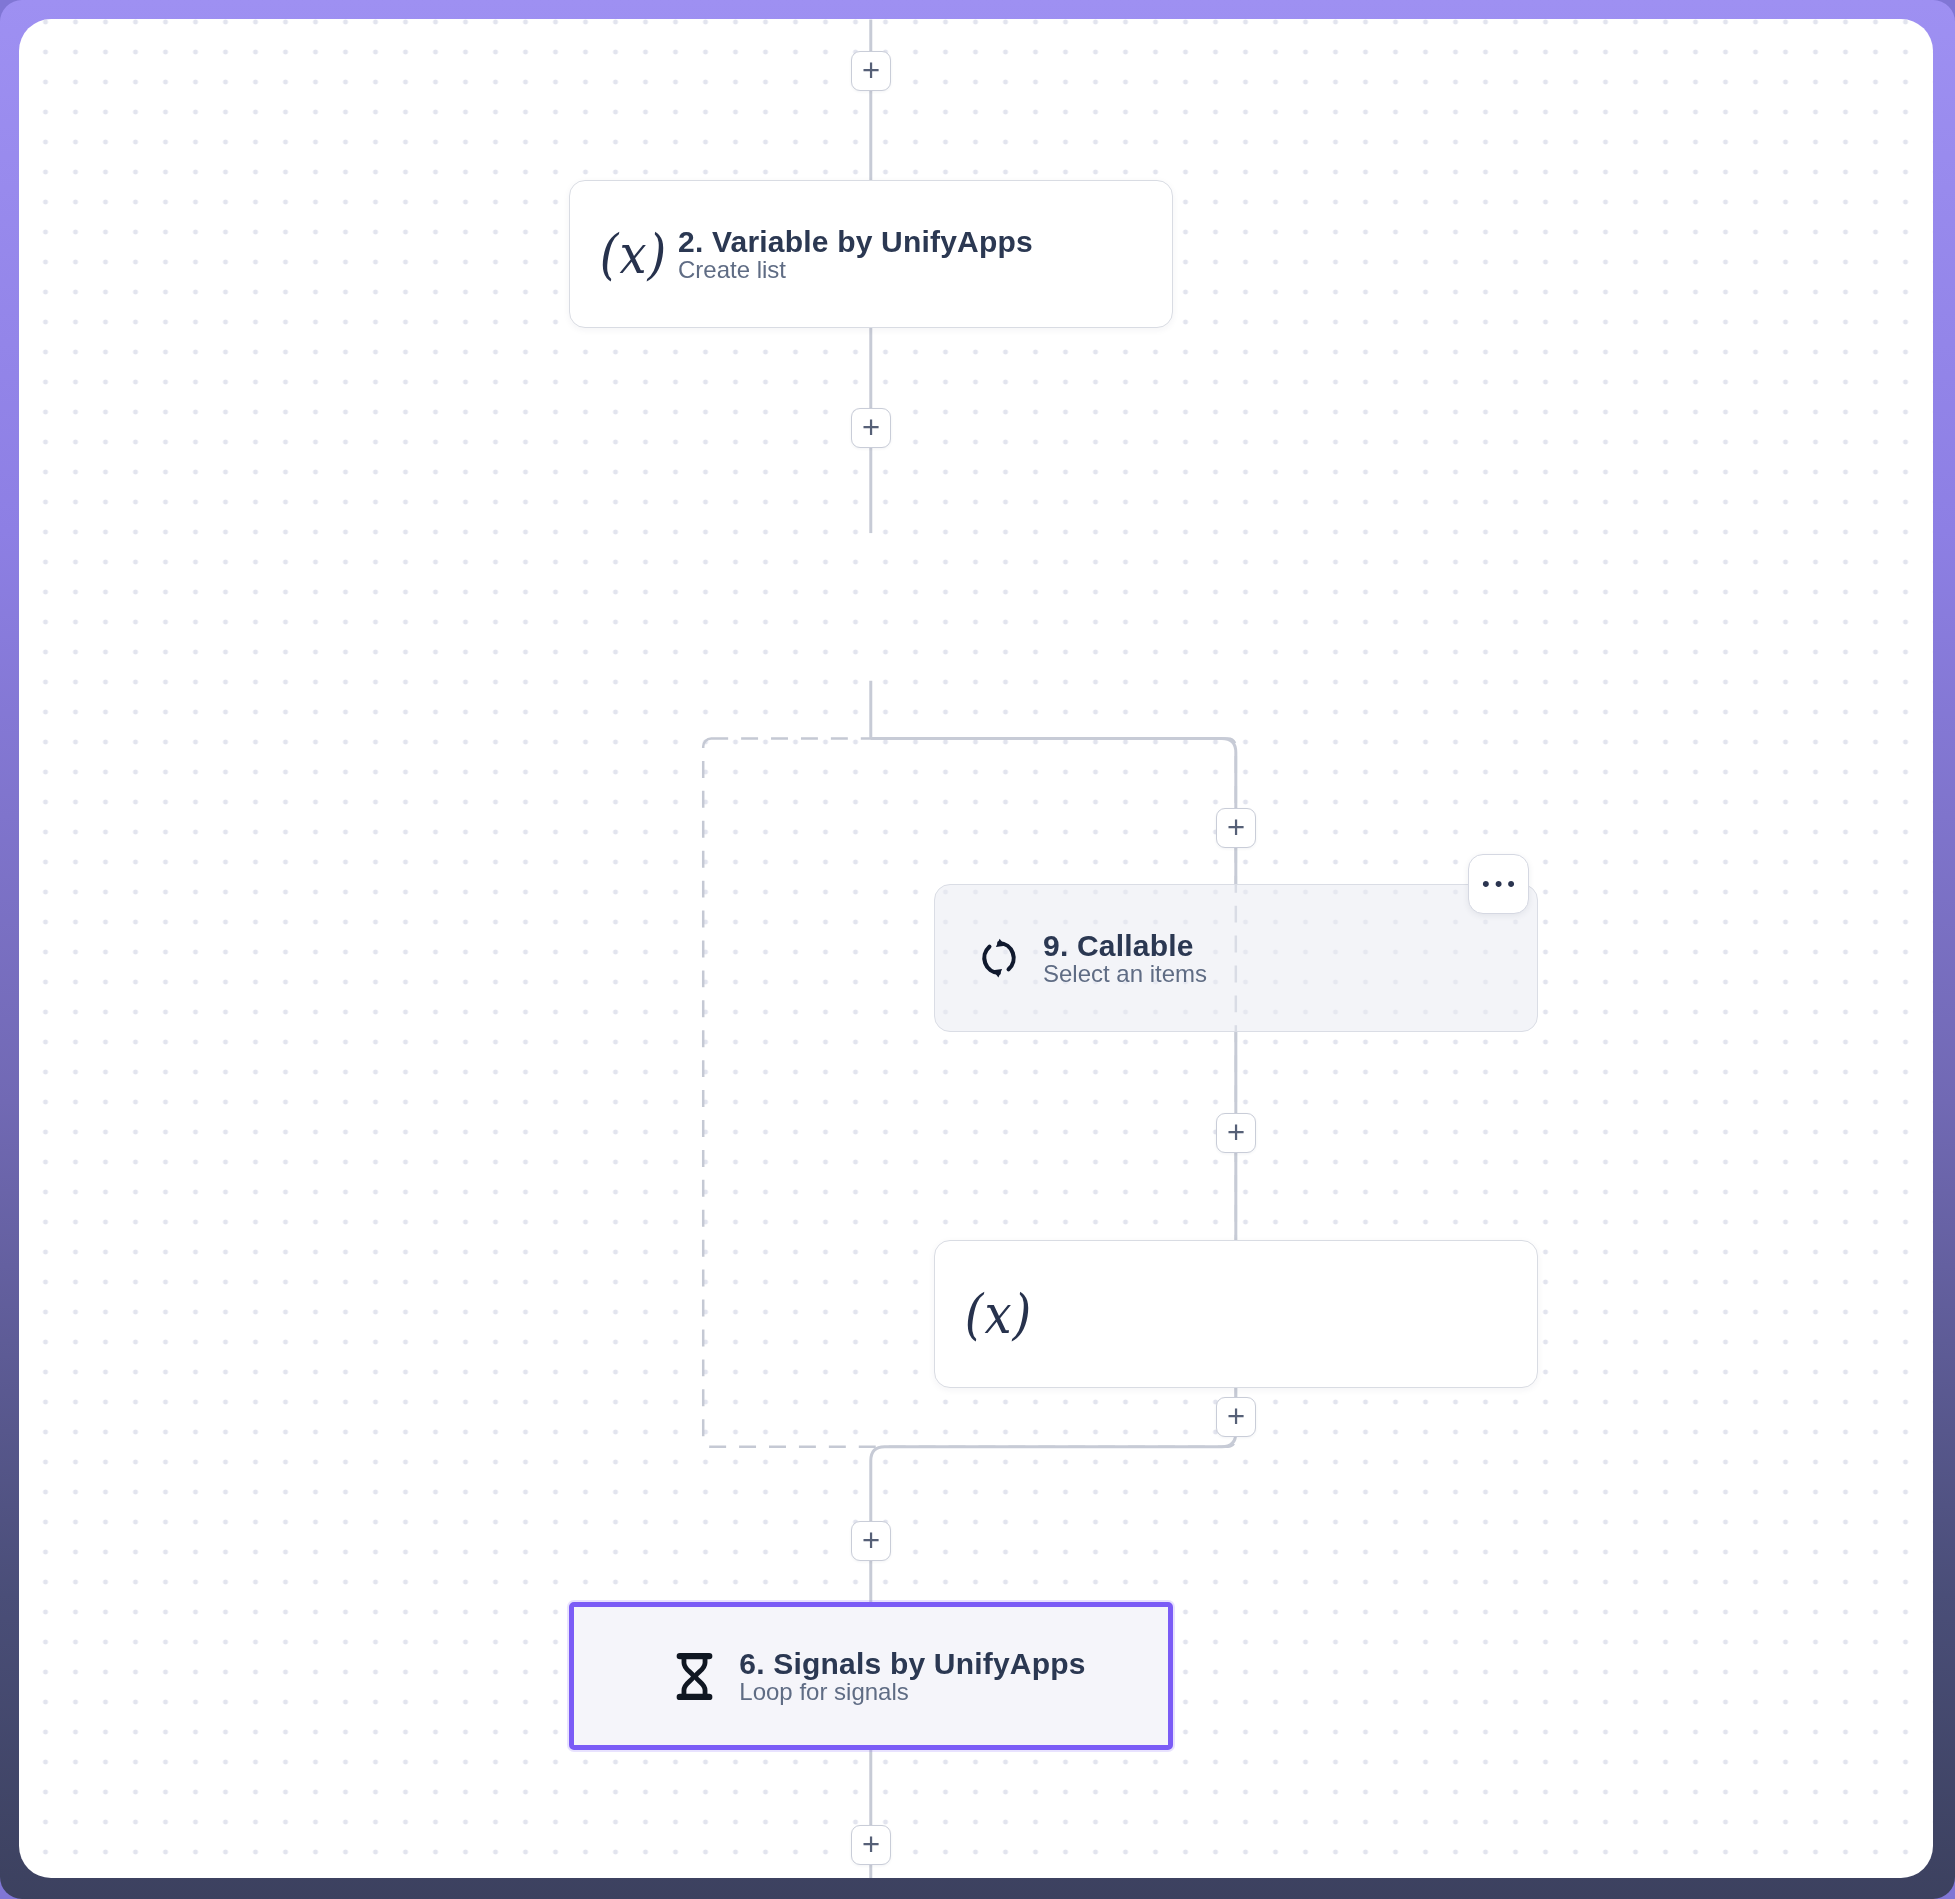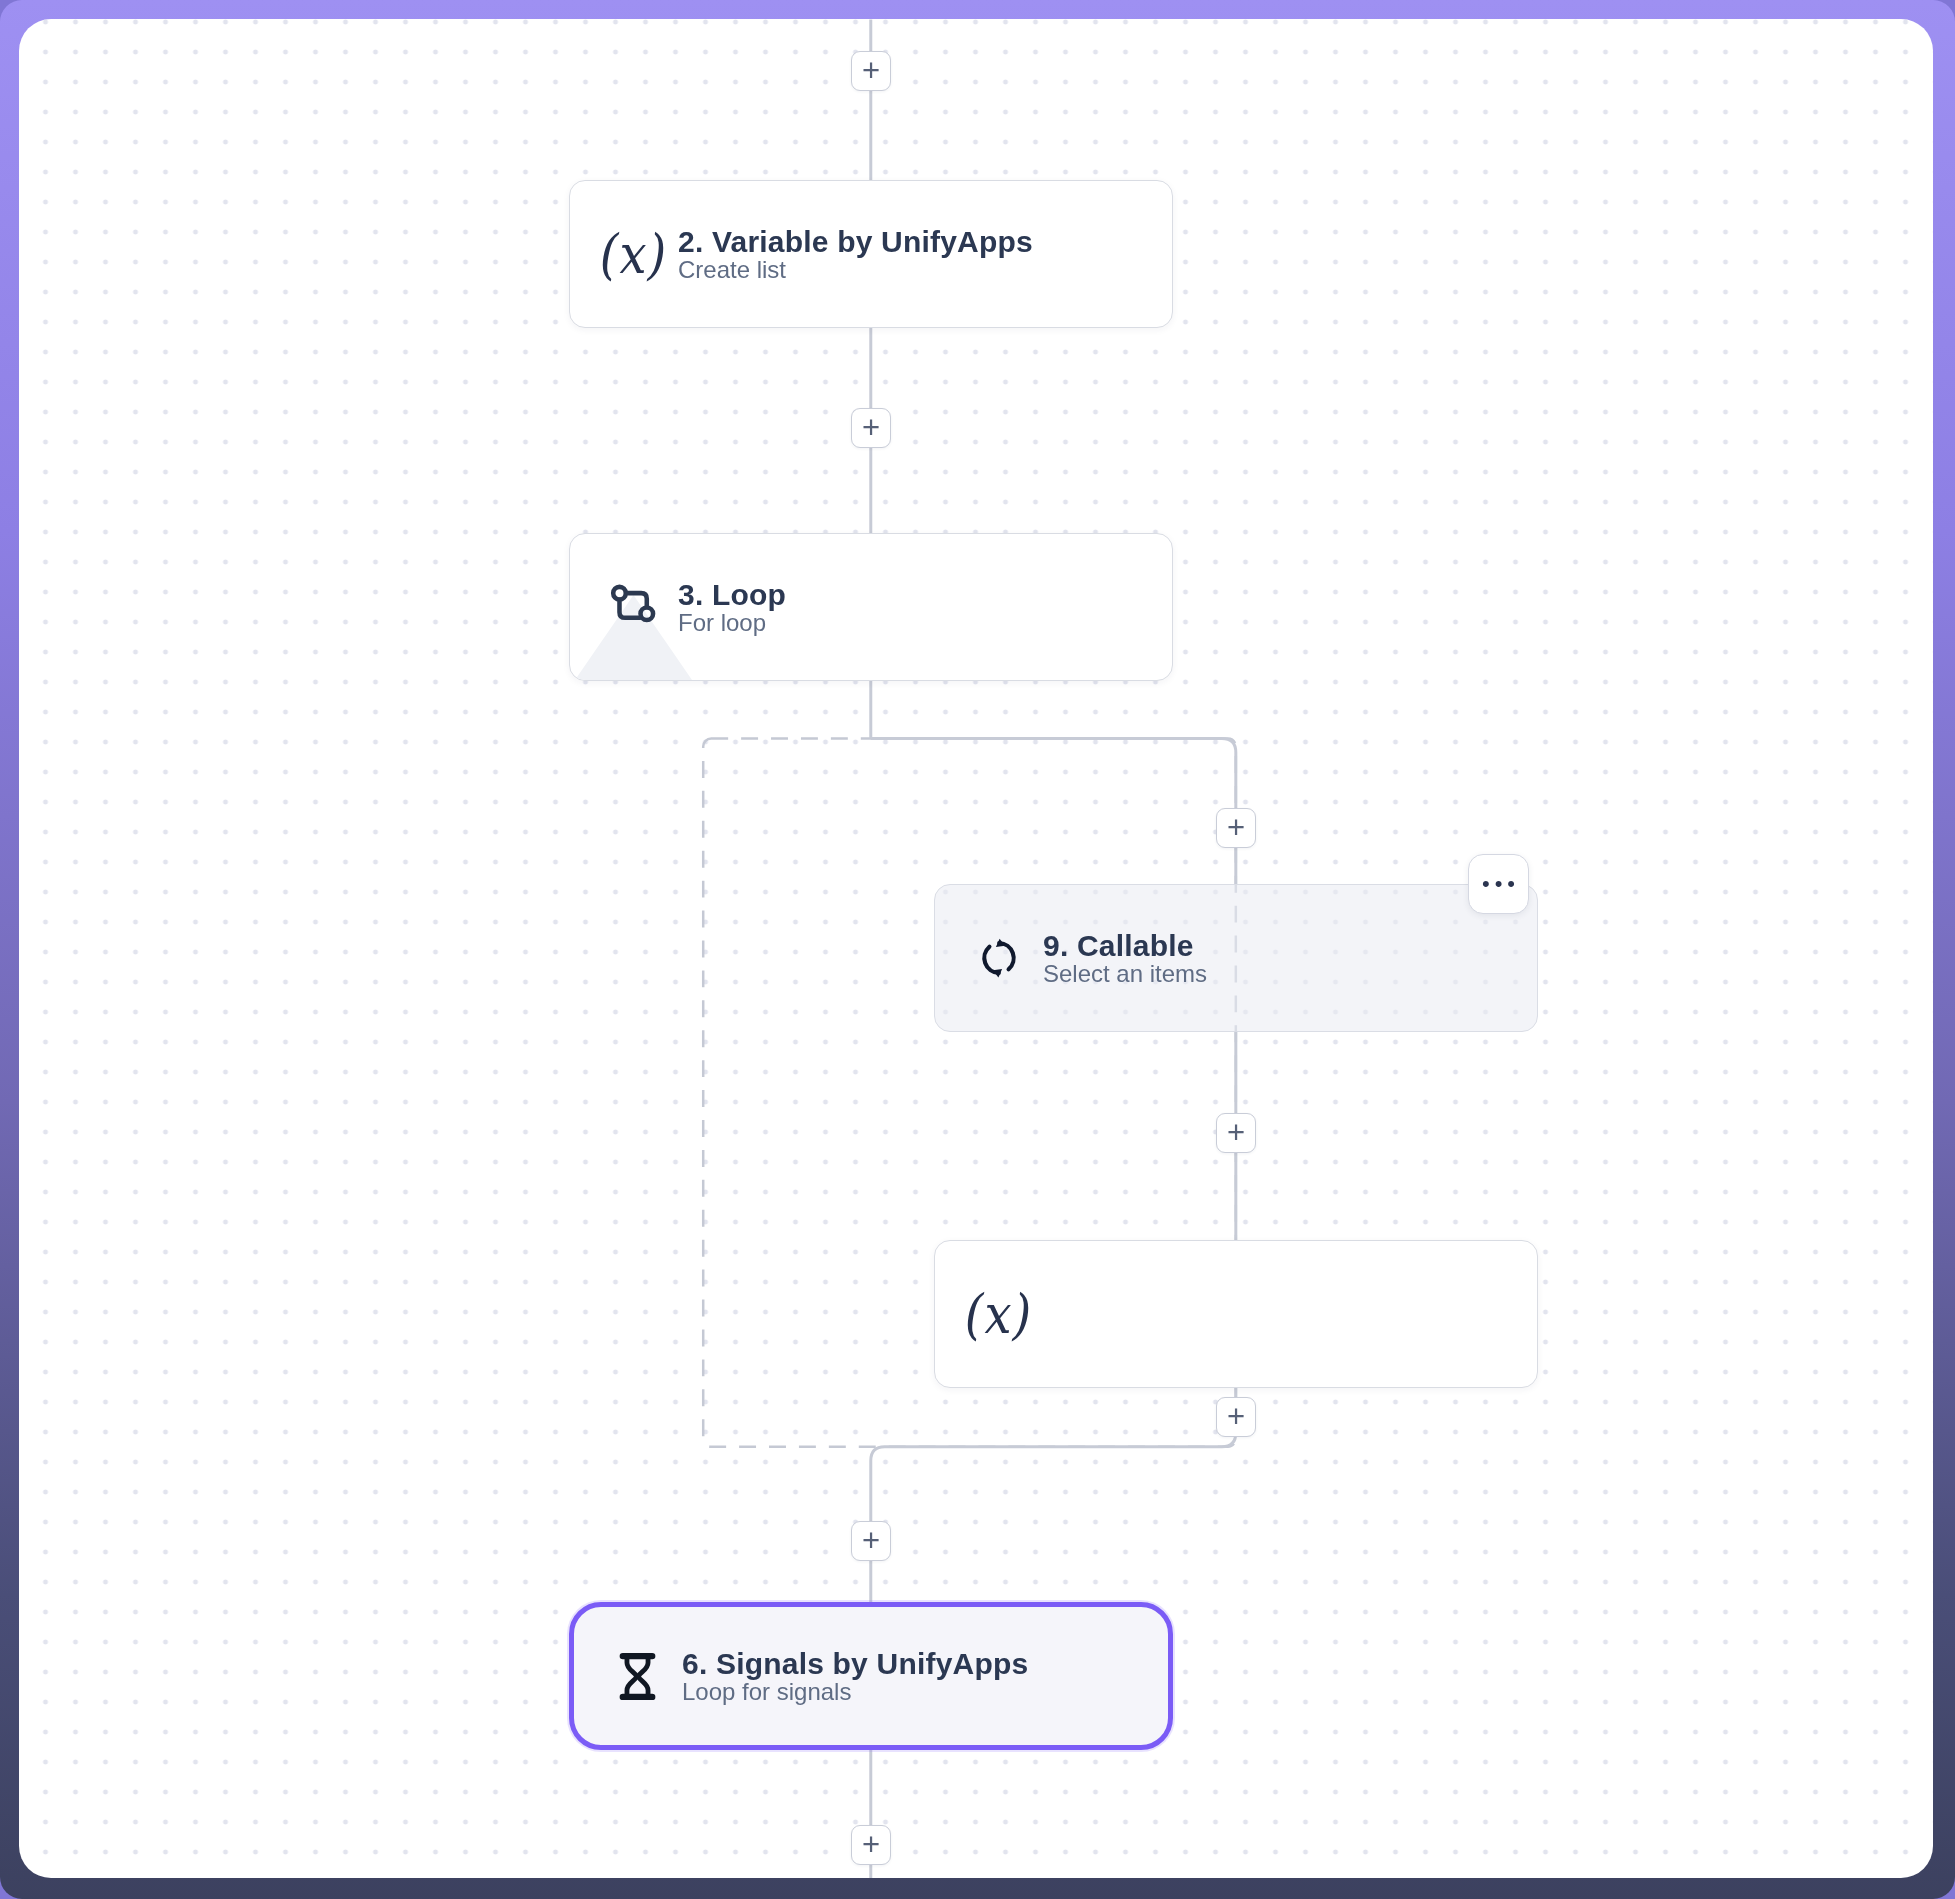--- a/index.html
+++ b/index.html
@@ -51,22 +51,23 @@
   .node .subtitle{font-size:24px;font-weight:400;color:#5f6c84;line-height:1.05;}
 
   .node.translucent{
     background:rgba(233,235,242,.55);
     border-color:#dadde5;
     box-shadow:none;
   }
   .node.selected{
     background:#f5f5fa;
     border:5px solid #7b5cf6;
-    border-radius:32px;
+    border-radius:5px;
     box-shadow:0 0 0 2px rgba(150,122,250,.22);
+    justify-content:center;
   }
   .node.loop-node{overflow:hidden;}
   .loop-tri{
     position:absolute;left:5px;bottom:0;
     width:117px;height:85px;
     background:#f0f2f6;
     clip-path:polygon(50% 0,100% 100%,0 100%);
     z-index:0;
   }
 
@@ -151,35 +152,20 @@
     <div class="node" style="left:550px;top:161px">
       <div class="icon-box">
         <span class="var-glyph">(x)</span>
       </div>
       <div class="txt">
         <div class="title">2. Variable by UnifyApps</div>
         <div class="subtitle">Create list</div>
       </div>
     </div>
 
-    <div class="node loop-node" style="left:550px;top:514px">
-      <div class="loop-tri"></div>
-      <div class="icon-box">
-        <svg class="icon-svg" width="52" height="52" viewBox="0 0 24 24" fill="none" stroke="#2c3950" stroke-width="2.1" stroke-linecap="round">
-          <circle cx="5.3" cy="5.6" r="2.9"></circle>
-          <path d="M8.4 5.6 H15.3 Q17.9 5.6 17.9 8.2 V12"></path>
-          <circle cx="17.9" cy="15.1" r="2.9"></circle>
-          <path d="M5.3 8.7 V14.4 Q5.3 17 7.9 17 H14.8"></path>
-        </svg>
-      </div>
-      <div class="txt">
-        <div class="title">3. Loop</div>
-        <div class="subtitle">For loop</div>
-      </div>
-    </div>
 
     <div class="node translucent" style="left:915px;top:865px">
       <div class="menu-btn">
         <span>•••</span>
       </div>
       <div class="icon-box">
         <svg class="icon-svg" width="50" height="50" viewBox="0 0 24 24" fill="none" stroke="#10192e" stroke-width="2" stroke-linecap="round">
           <path d="M16.6 17.4 A7.2 7.2 0 0 0 12.1 4.8"></path>
           <polygon points="12.3,2.7 14.9,6.1 10.5,6.7" fill="#10192e" stroke="none"></polygon>
           <path d="M7.4 6.6 A7.2 7.2 0 0 0 11.9 19.2"></path>

